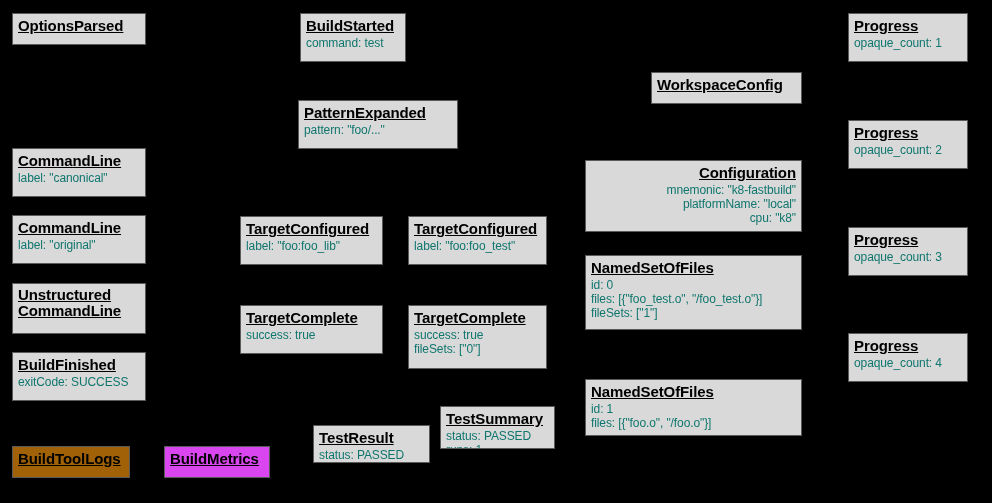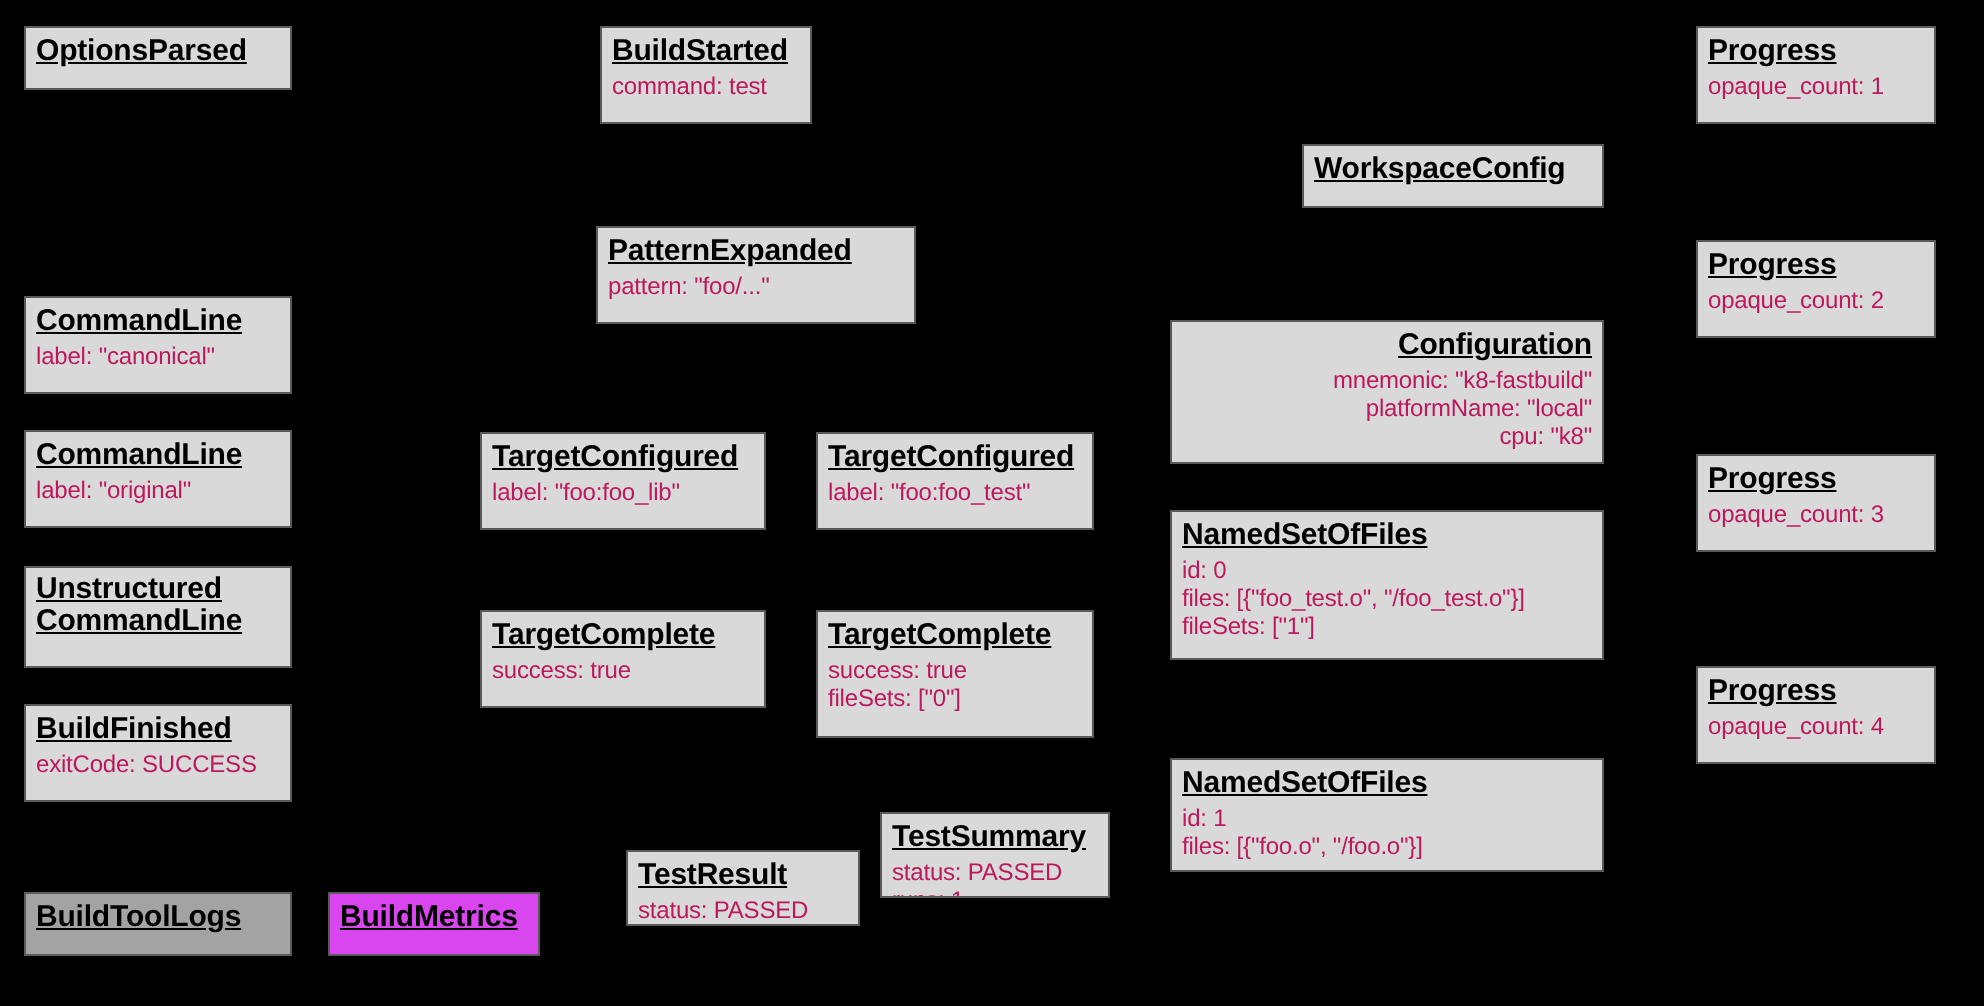--- a/index.html
+++ b/index.html
@@ -40,21 +40,21 @@
   }
   .node-title.two-line {
     white-space: pre-line;
   }
   .node-fields {
     margin-top: 1px;
   }
   .node-field {
     font-size: 12px;
     font-weight: normal;
-    color: #be185d;
+    color: #0f766e;
     line-height: 14px;
     white-space: pre;
     letter-spacing: -0.1px;
   }
 </style>
 </head>
 <body>
 
 <div id="canvas" style="width: 992px; height: 503px; background: rgb(0, 0, 0);">
     <div class="node" style="left: 12px; top: 13px; width: 134px; height: 32px; background: rgb(217, 217, 217); border-color: rgb(90, 90, 90);"><div class="node-title">OptionsParsed</div></div>
@@ -62,26 +62,26 @@
         <div class="node-field">label: "canonical"</div>
       </div></div>
     <div class="node" style="left: 12px; top: 215px; width: 134px; height: 49px; background: rgb(217, 217, 217); border-color: rgb(90, 90, 90);"><div class="node-title">CommandLine</div><div class="node-fields">
         <div class="node-field">label: "original"</div>
       </div></div>
     <div class="node" style="left: 12px; top: 283px; width: 134px; height: 51px; background: rgb(217, 217, 217); border-color: rgb(90, 90, 90);"><div class="node-title two-line">Unstructured
 CommandLine</div></div>
     <div class="node" style="left: 12px; top: 352px; width: 134px; height: 49px; background: rgb(217, 217, 217); border-color: rgb(90, 90, 90);"><div class="node-title">BuildFinished</div><div class="node-fields">
         <div class="node-field">exitCode: SUCCESS</div>
       </div></div>
-    <div class="node" style="left: 12px; top: 446px; width: 134px; height: 32px; background: #a3a3a3; border-color: rgb(90, 90, 90);"><div class="node-title">BuildToolLogs</div></div>
+    <div class="node" style="left: 12px; top: 446px; width: 118px; height: 32px; background: #a16207; border-color: rgb(90, 90, 90);"><div class="node-title">BuildToolLogs</div></div>
     <div class="node" style="left: 164px; top: 446px; width: 106px; height: 32px; background: #d946ef; border-color: rgb(90, 90, 90);"><div class="node-title">BuildMetrics</div></div>
     <div class="node" style="left: 300px; top: 13px; width: 106px; height: 49px; background: rgb(217, 217, 217); border-color: rgb(90, 90, 90);"><div class="node-title">BuildStarted</div><div class="node-fields">
         <div class="node-field">command: test</div>
       </div></div>
-    <div class="node" style="left: 298px; top: 113px; width: 160px; height: 49px; background: rgb(217, 217, 217); border-color: rgb(90, 90, 90);"><div class="node-title">PatternExpanded</div><div class="node-fields">
+    <div class="node" style="left: 298px; top: 100px; width: 160px; height: 49px; background: rgb(217, 217, 217); border-color: rgb(90, 90, 90);"><div class="node-title">PatternExpanded</div><div class="node-fields">
         <div class="node-field">pattern: "foo/..."</div>
       </div></div>
     <div class="node" style="left: 240px; top: 216px; width: 143px; height: 49px; background: rgb(217, 217, 217); border-color: rgb(90, 90, 90);"><div class="node-title">TargetConfigured</div><div class="node-fields">
         <div class="node-field">label: "foo:foo_lib"</div>
       </div></div>
     <div class="node" style="left: 408px; top: 216px; width: 139px; height: 49px; background: rgb(217, 217, 217); border-color: rgb(90, 90, 90);"><div class="node-title">TargetConfigured</div><div class="node-fields">
         <div class="node-field">label: "foo:foo_test"</div>
       </div></div>
     <div class="node" style="left: 240px; top: 305px; width: 143px; height: 49px; background: rgb(217, 217, 217); border-color: rgb(90, 90, 90);"><div class="node-title">TargetComplete</div><div class="node-fields">
         <div class="node-field">success: true</div>

